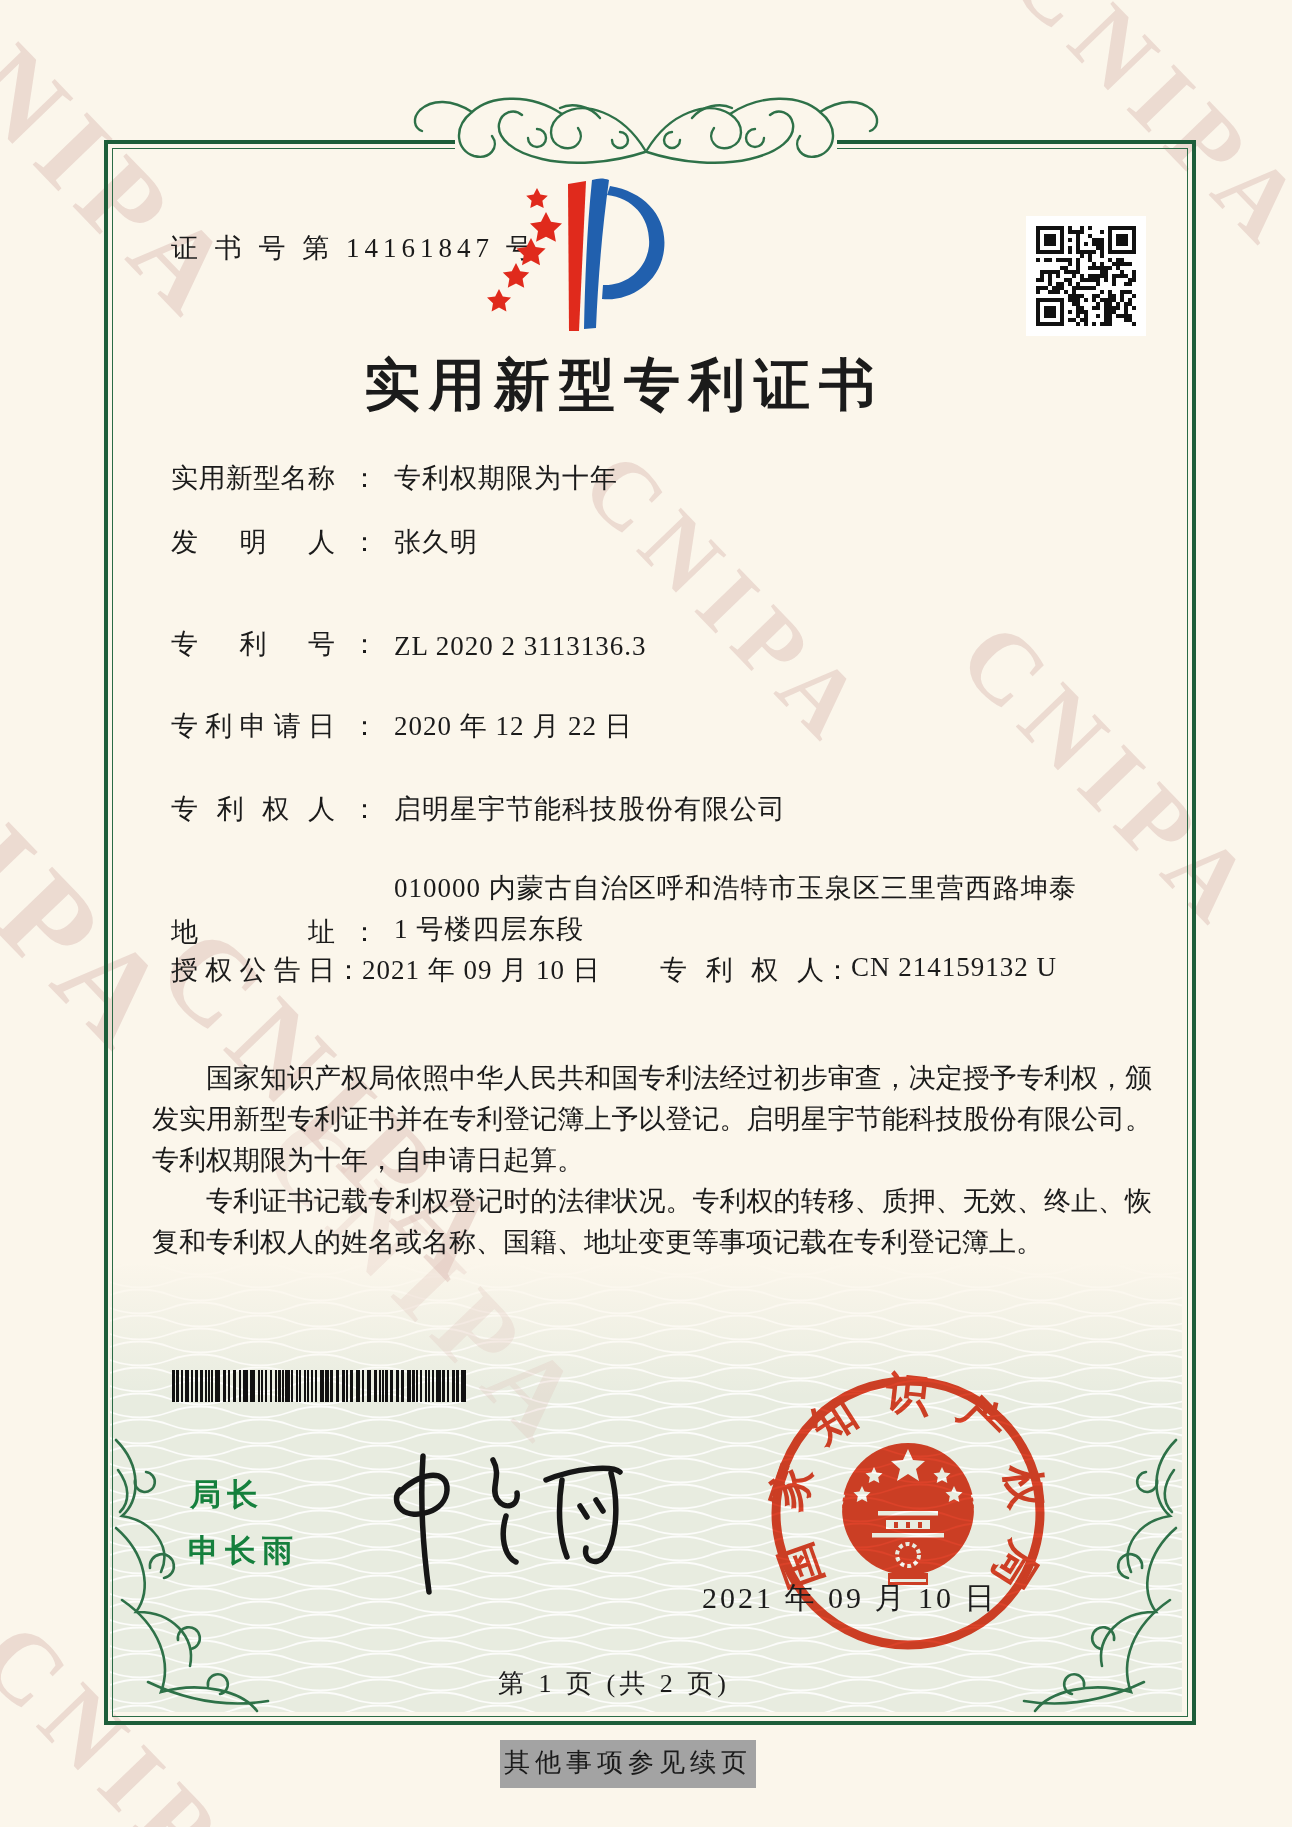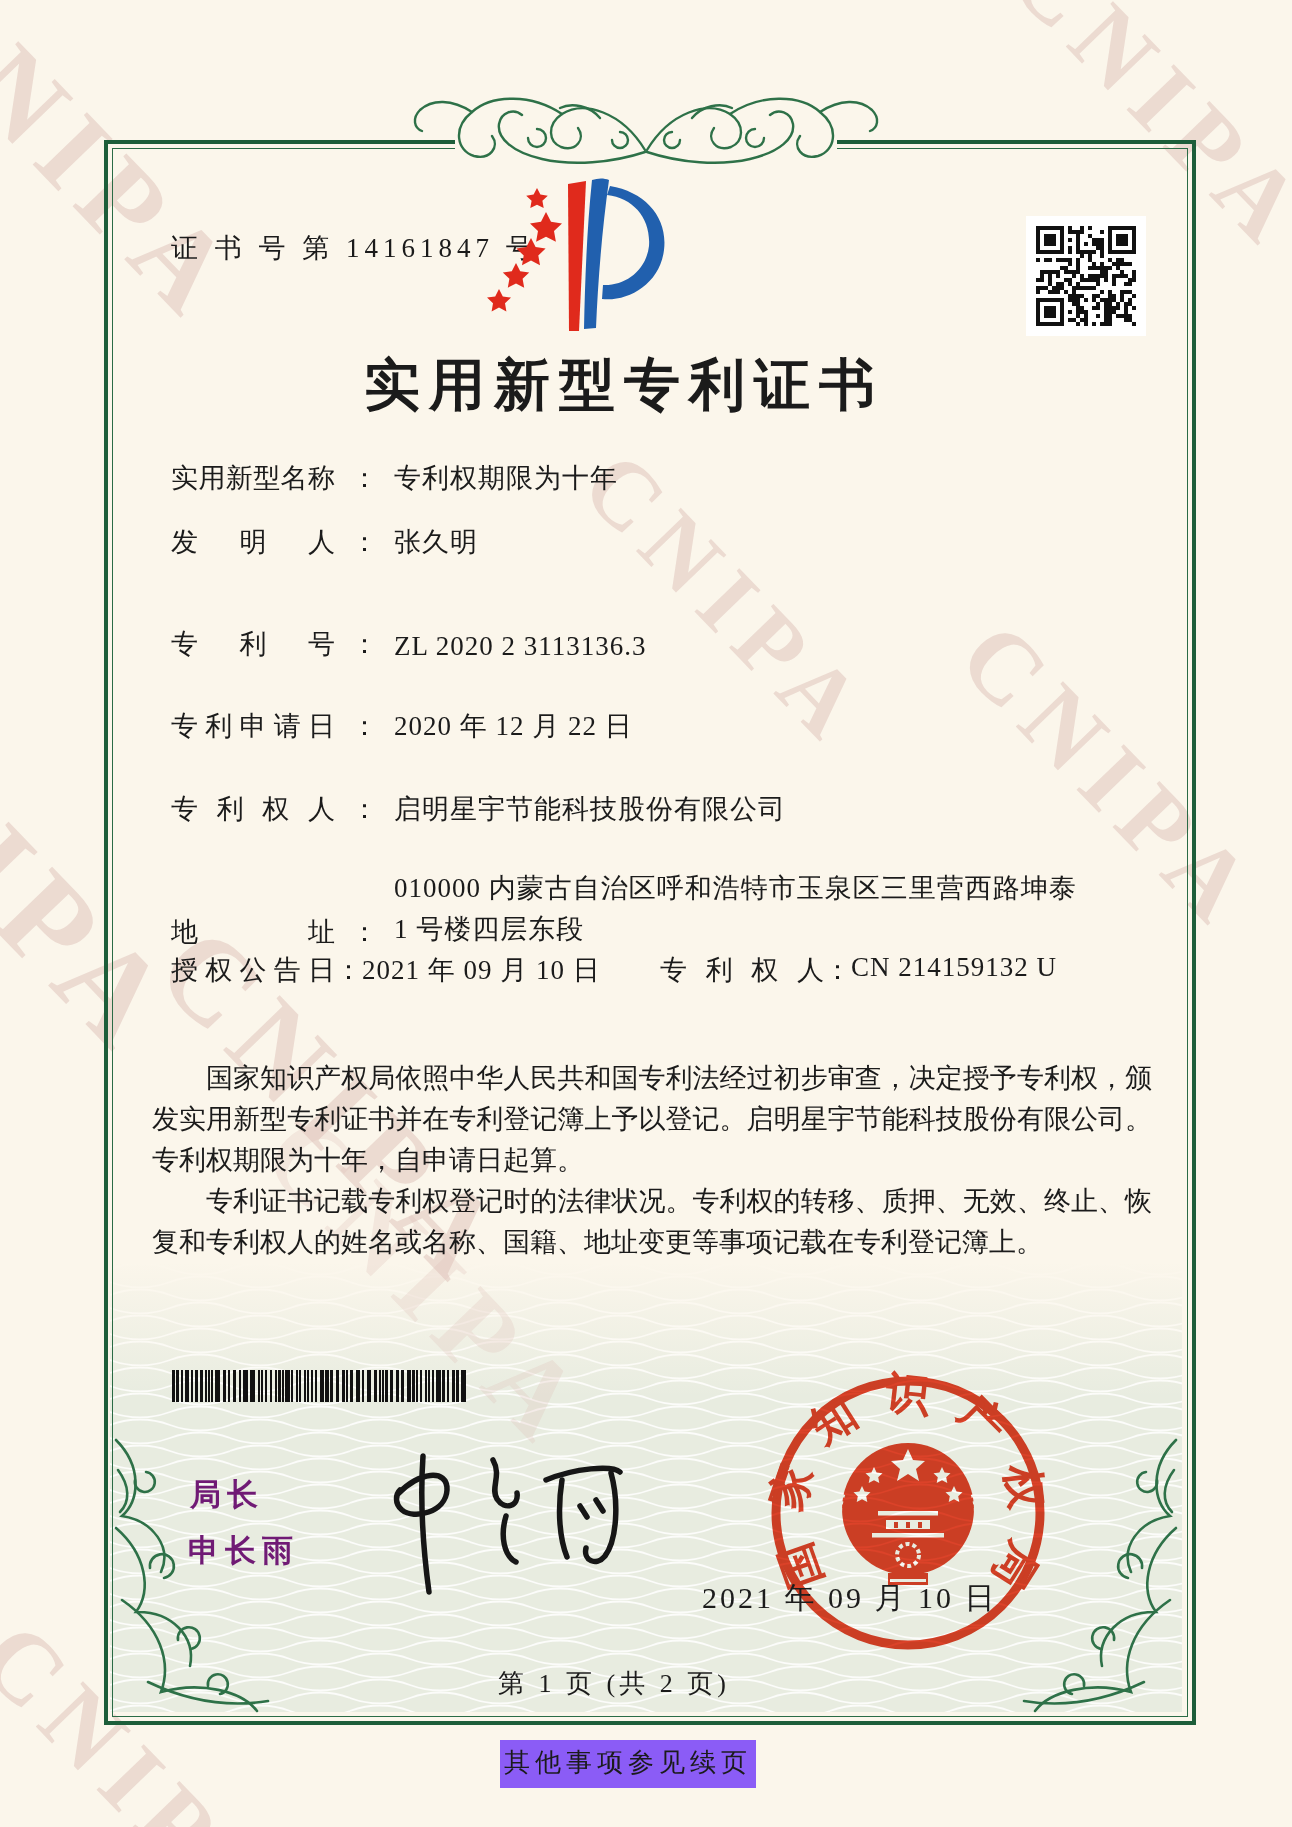--- a/index.html
+++ b/index.html
@@ -29,28 +29,28 @@
   .grant-row{left:171px;top:952px;width:1017px;z-index:5;font-size:27px;}
   .grant-b{position:absolute;left:489px;top:0;display:flex;}
   .grant-a{display:flex;}
   
   .paras{left:152px;top:1058px;width:1000px;z-index:5;font-size:27px;line-height:41px;text-align:justify;}
   .paras p{margin:0;text-indent:2em;}
   
   #barcode{left:172px;top:1370px;z-index:5;}
   
   .cmz{font-family:"Liberation Sans","DejaVu Sans",sans-serif;font-weight:bold;font-size:31px;
-       letter-spacing:6px;z-index:5;color:#701a75;}
+       letter-spacing:6px;z-index:5;color:#15803d;}
   #sig{left:378px;top:1440px;z-index:5;}
   
   #seal{left:728px;top:1343px;z-index:6;mix-blend-mode:multiply;}
   .seal-date{left:702px;top:1578px;font-size:30px;letter-spacing:3px;z-index:7;color:#1c1c1c;}
   
   .page-info{left:104px;top:1666px;width:1020px;text-align:center;font-size:26px;letter-spacing:4px;z-index:5;}
-  .note-box{left:500px;top:1740px;width:256px;background:#8b5cf6;text-align:center;
+  .note-box{left:500px;top:1740px;width:256px;background:#a3a3a3;text-align:center;
             font-size:26px;letter-spacing:5px;padding:5px 0 8px 0;z-index:5;}
   #qrbox{left:1026px;top:216px;z-index:5;}
 </style>
 </head>
 <body>
 
 <svg id="band" class="abs" width="1072" height="450">
   <defs>
     <pattern id="wv" width="120" height="26" patternUnits="userSpaceOnUse">
       <path d="M0 7 Q 30 -4 60 7 T 120 7" stroke="#ffffff" stroke-width="1.8" fill="none" opacity="0.85"></path>

